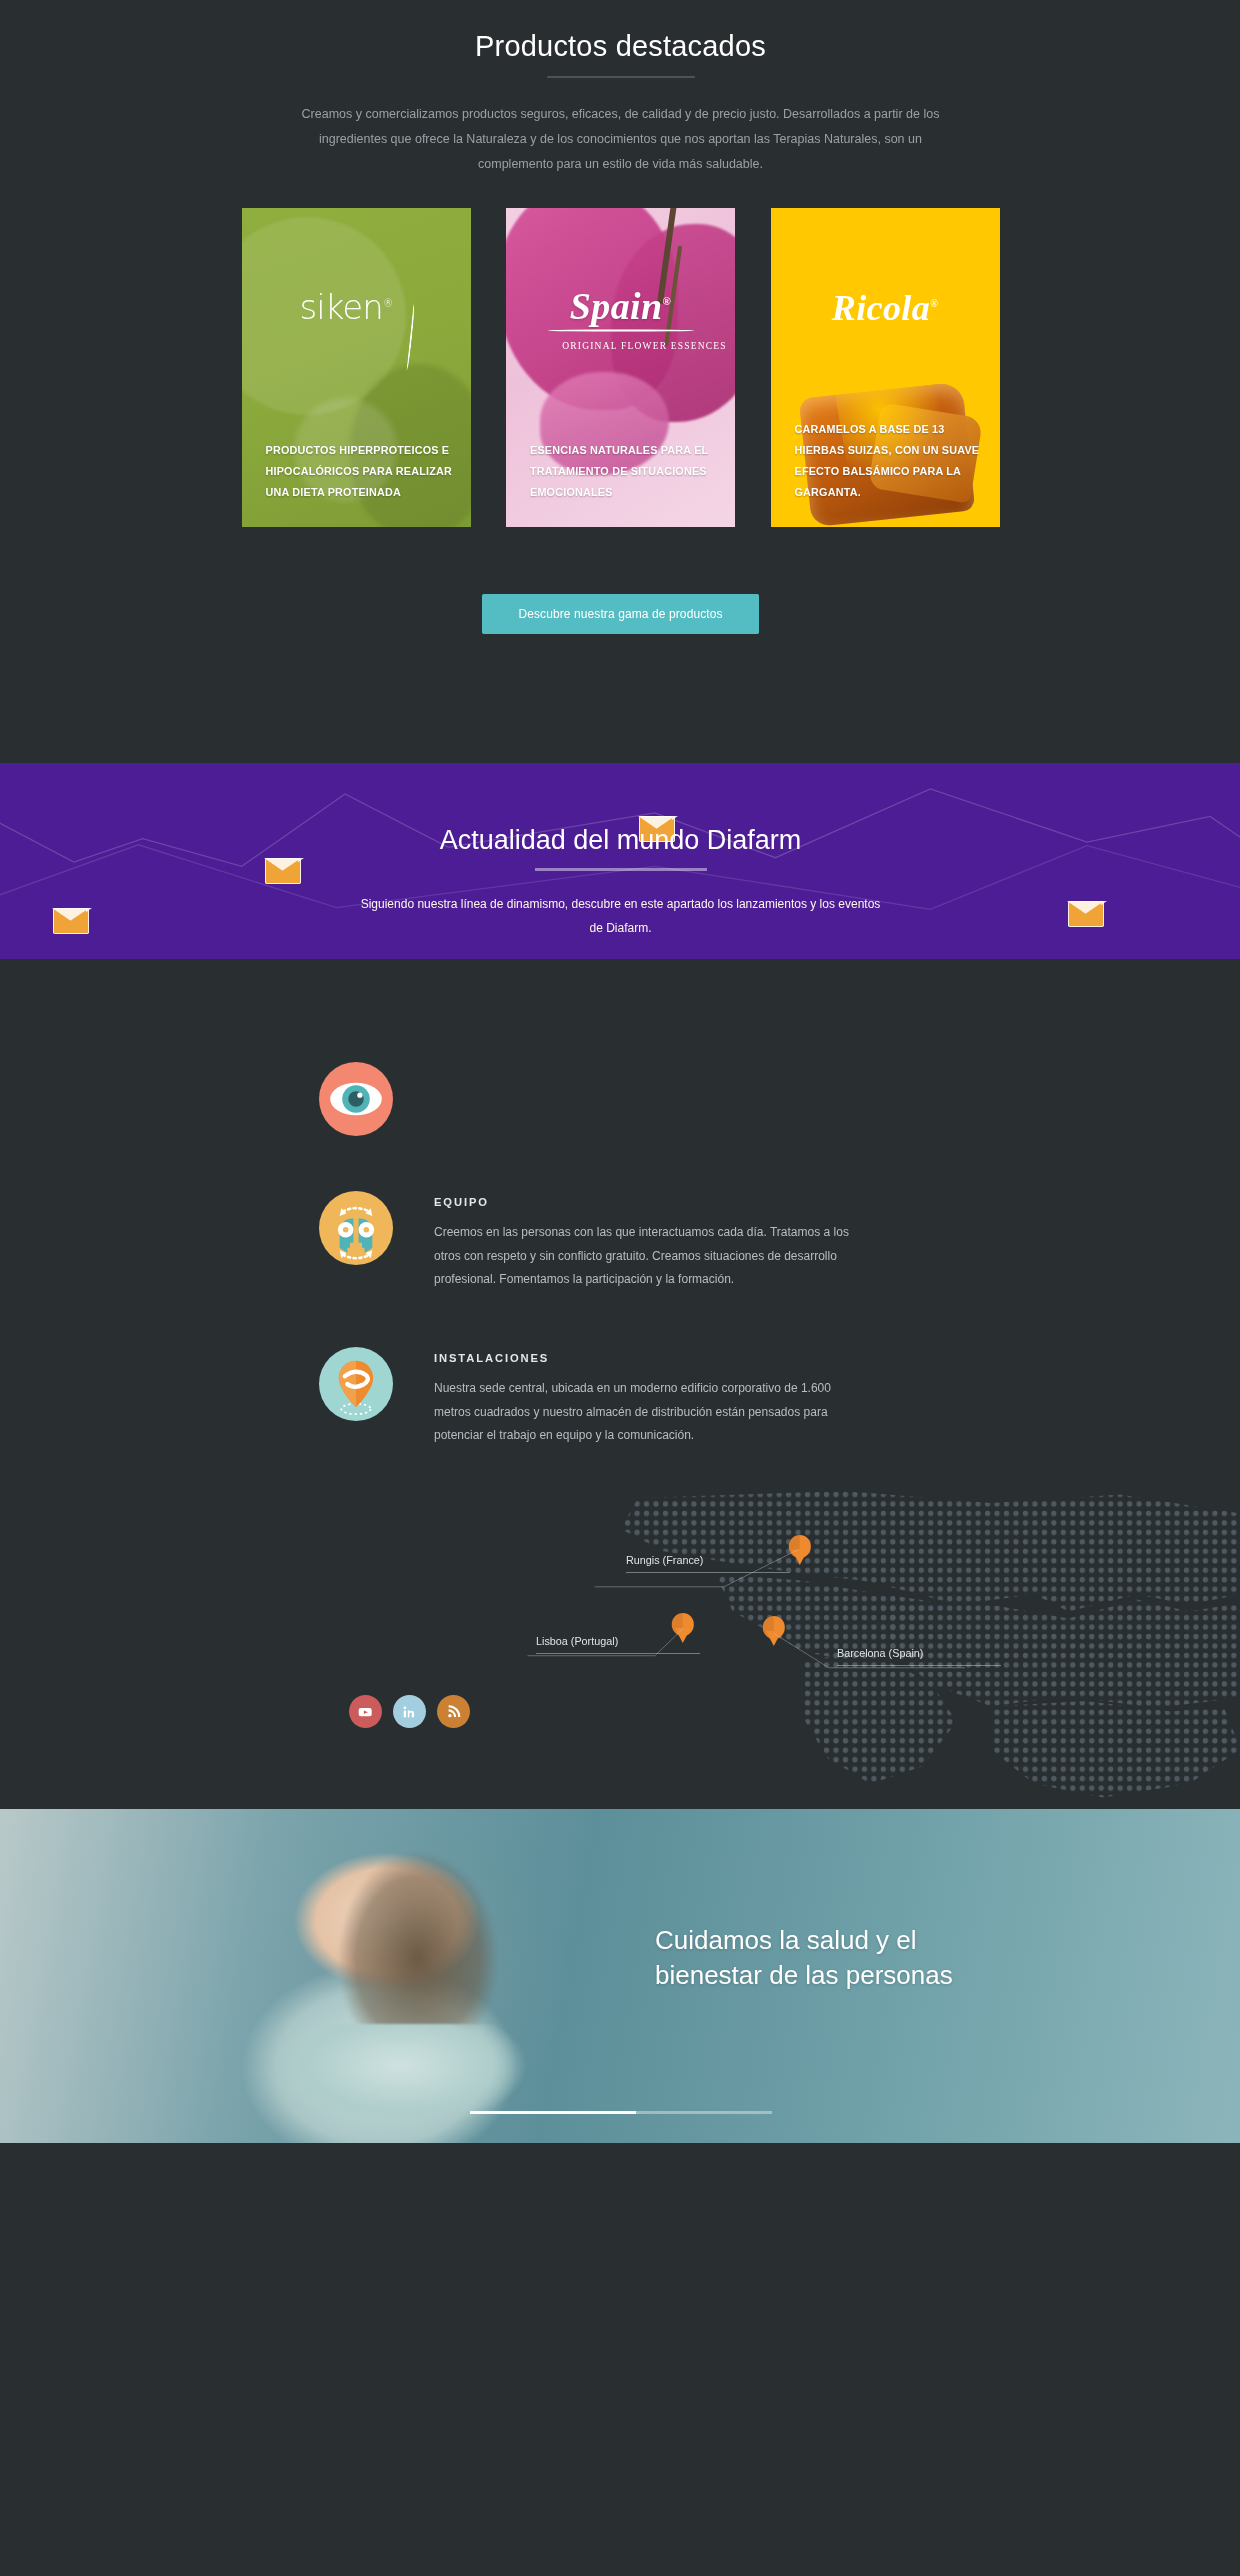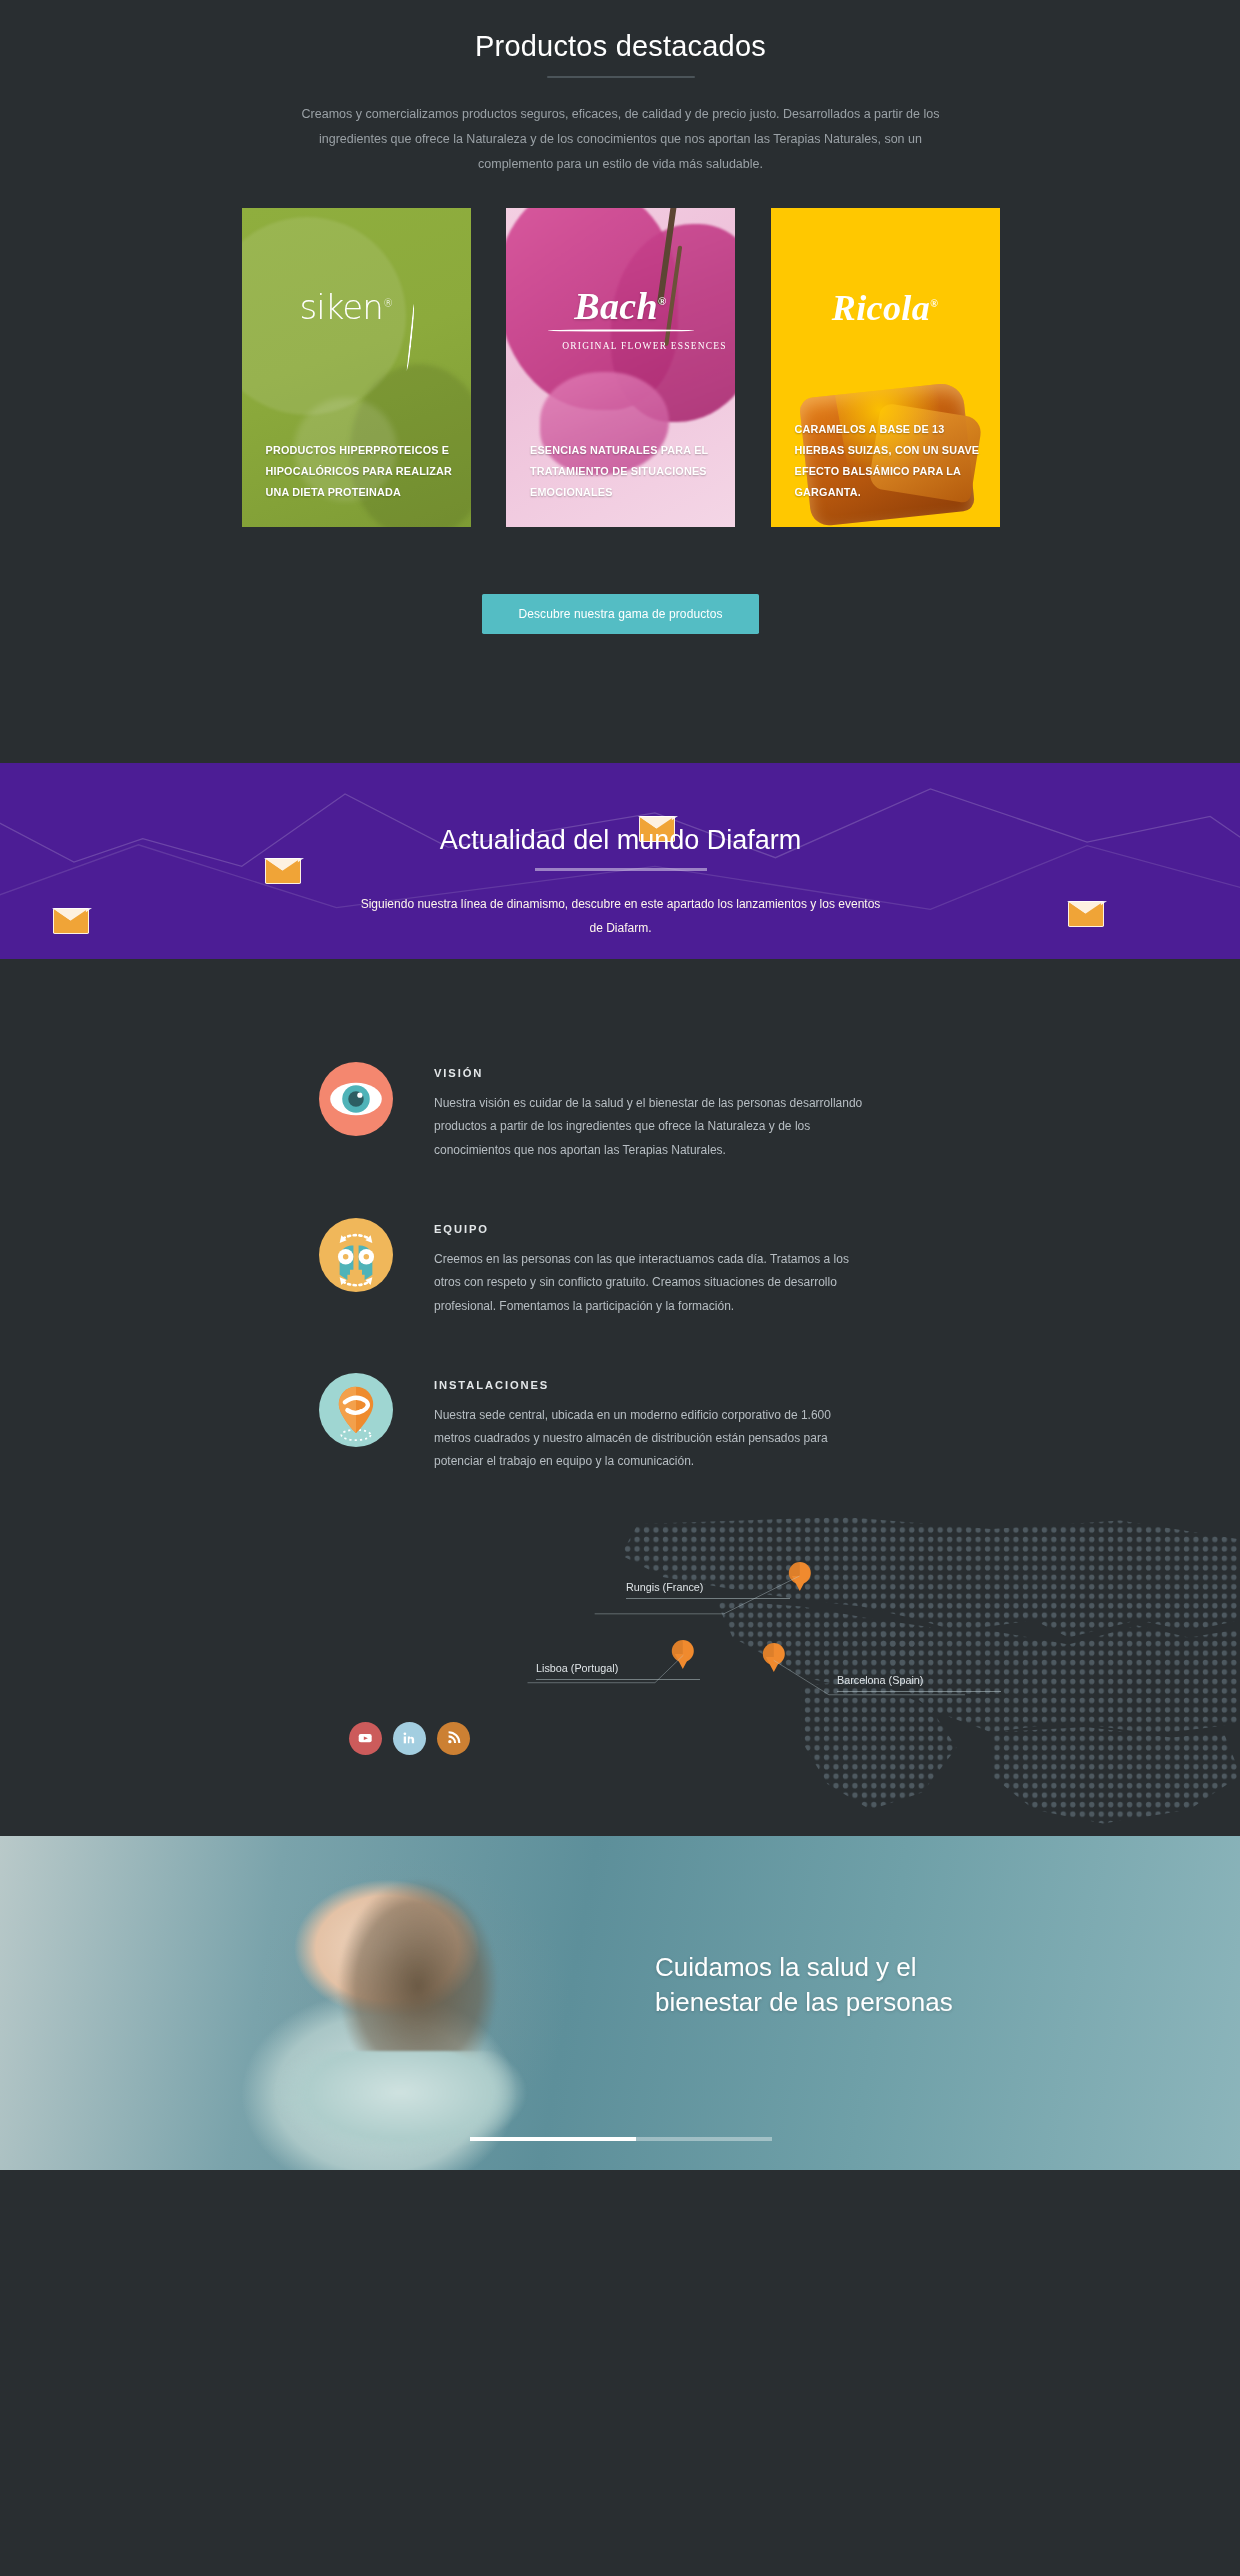--- a/index.html
+++ b/index.html
@@ -307,21 +307,21 @@
 
       <a class="card">
         <div class="card-media m-bach">
           <span class="petal1"></span>
             <span class="petal2"></span>
             <span class="petal3"></span>
             <span class="stem"></span>
         </div>
         <div class="card-logo">
           <div class="logo-bach">
-            <span>Bach</span><sup>®</sup>
+            <span>Spain</span><sup>®</sup>
           </div>
           <div class="bach-underline"></div>
           <div class="logo-bach-sub">ORIGINAL FLOWER ESSENCES</div>
         </div>
         <div class="card-caption">ESENCIAS NATURALES PARA EL TRATAMIENTO DE SITUACIONES EMOCIONALES</div>
       </a>
 
       <a class="card">
         <div class="card-media m-ricola">
           <span class="candy"></span>
@@ -384,24 +384,20 @@
   <section class="values">
 
     <div class="value-row">
       <div class="value-icon ic-vision">
         <svg width="74" height="74" viewBox="0 0 86 86">
           <ellipse cx="43" cy="43" rx="30" ry="19" fill="#ffffff"></ellipse>
           <circle cx="43" cy="43" r="16" fill="#4FB3B8"></circle>
           <circle cx="43" cy="43" r="9" fill="#2C5E63"></circle>
           <circle cx="47.5" cy="38.5" r="3" fill="#ffffff"></circle>
         </svg>
-      </div>
-      <div class="value-text">
-        <div class="value-title">VISIÓN</div>
-        <div class="value-body">Nuestra visión es cuidar de la salud y el bienestar de las personas desarrollando productos a partir de los ingredientes que ofrece la Naturaleza y de los conocimientos que nos aportan las Terapias Naturales.</div>
       </div>
     </div>
 
     <div class="value-row">
       <div class="value-icon ic-equipo">
         <svg width="74" height="74" viewBox="0 0 86 86">
           <path d="M24 66 L24 46 a14 14 0 0 1 14 -14 h2 v28 h-4 v6 h-3 v6 z" fill="#4FB3B8"></path>
           <path d="M62 66 L62 46 a14 14 0 0 0 -14 -14 h-2 v28 h4 v6 h3 v6 z" fill="#4FB3B8"></path>
           <circle cx="31" cy="45" r="9" fill="#ffffff"></circle>
             <circle cx="31" cy="45" r="3.2" fill="#F0B75A"></circle>

